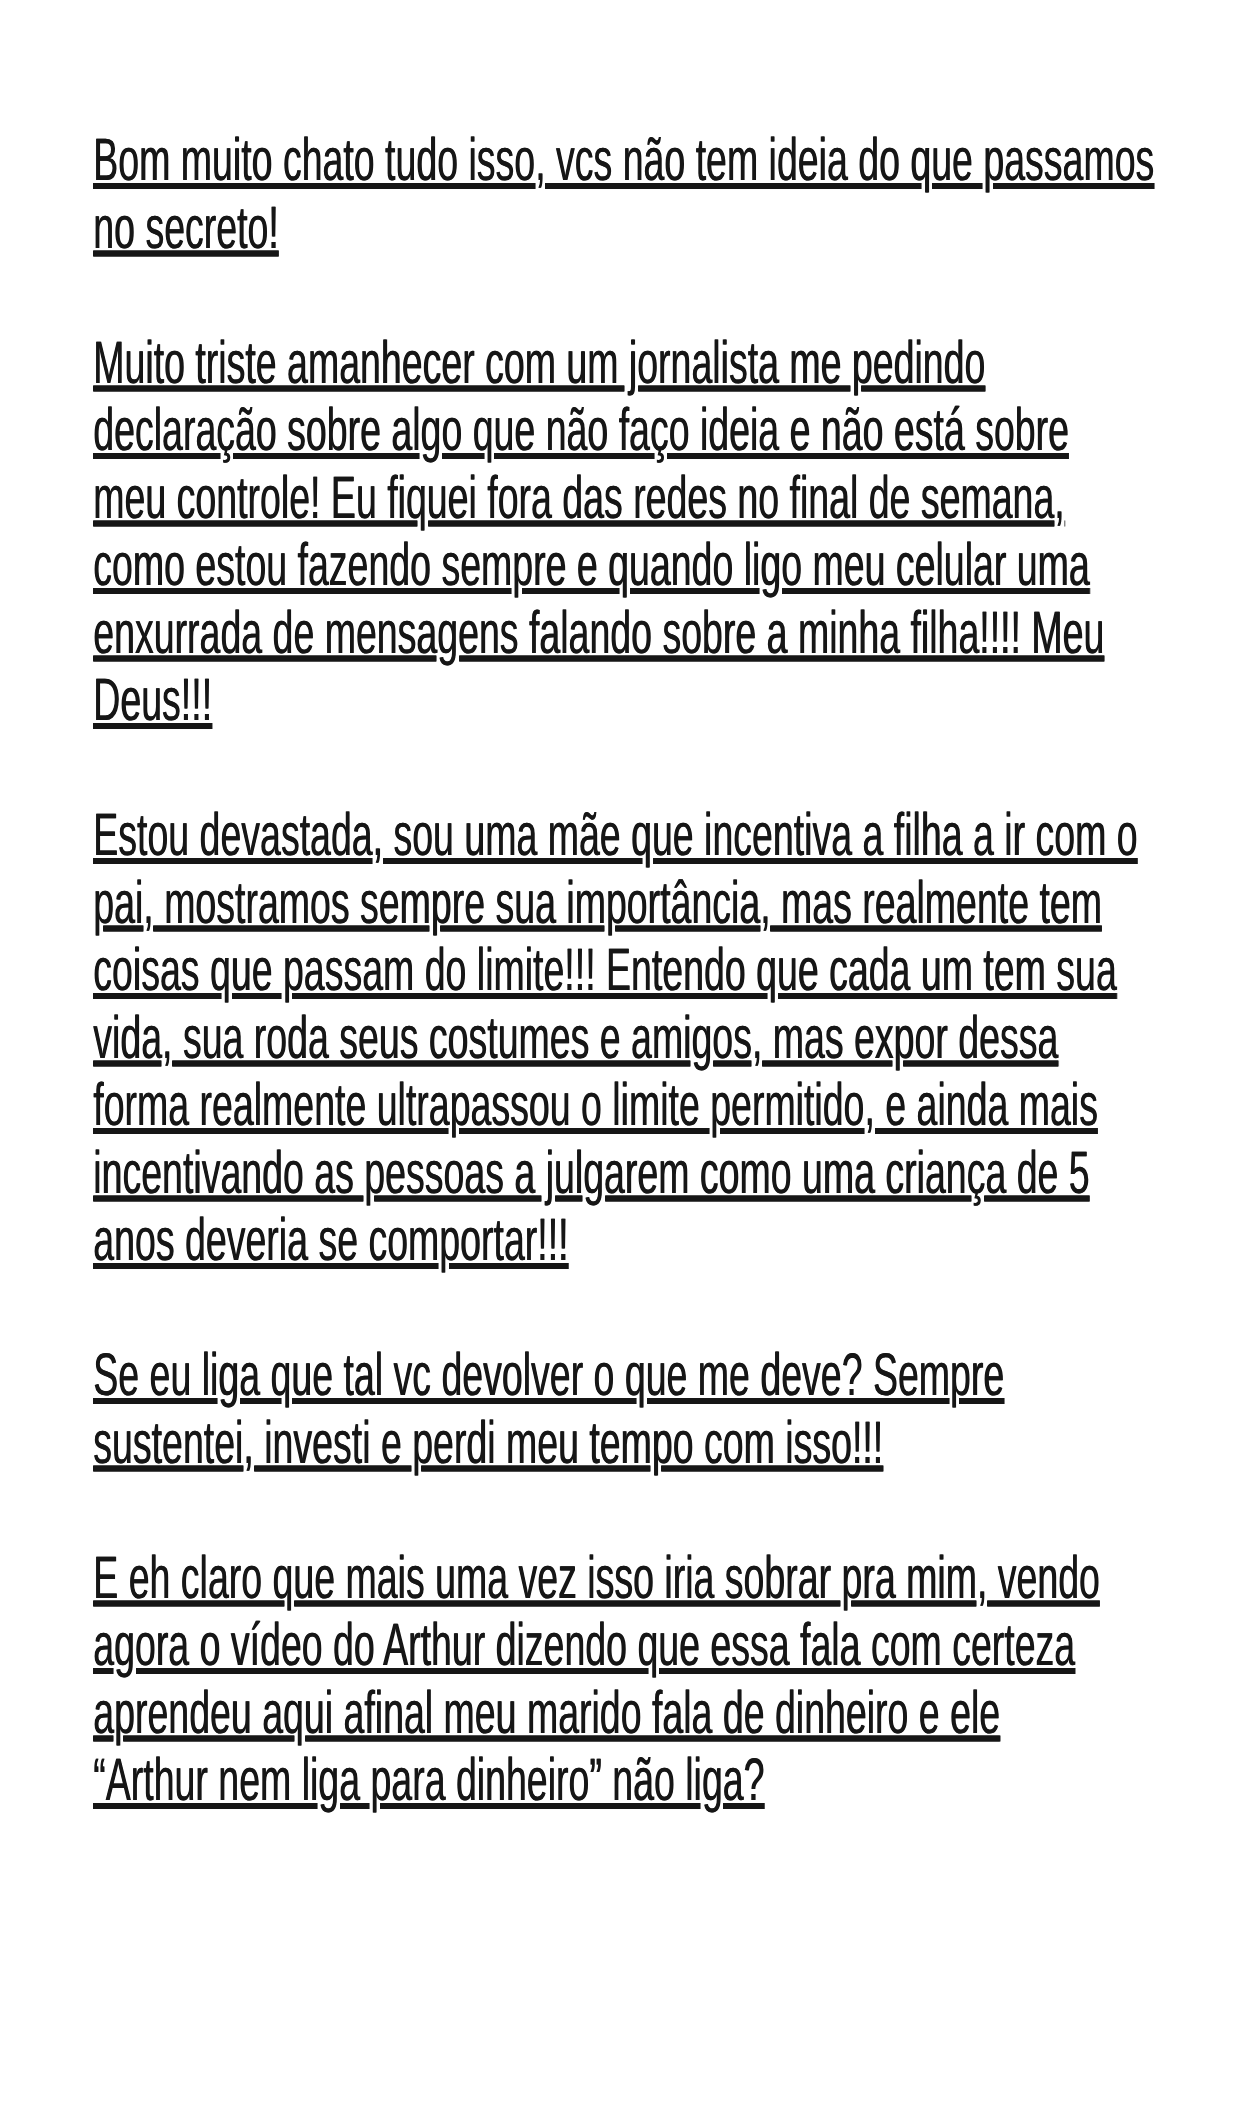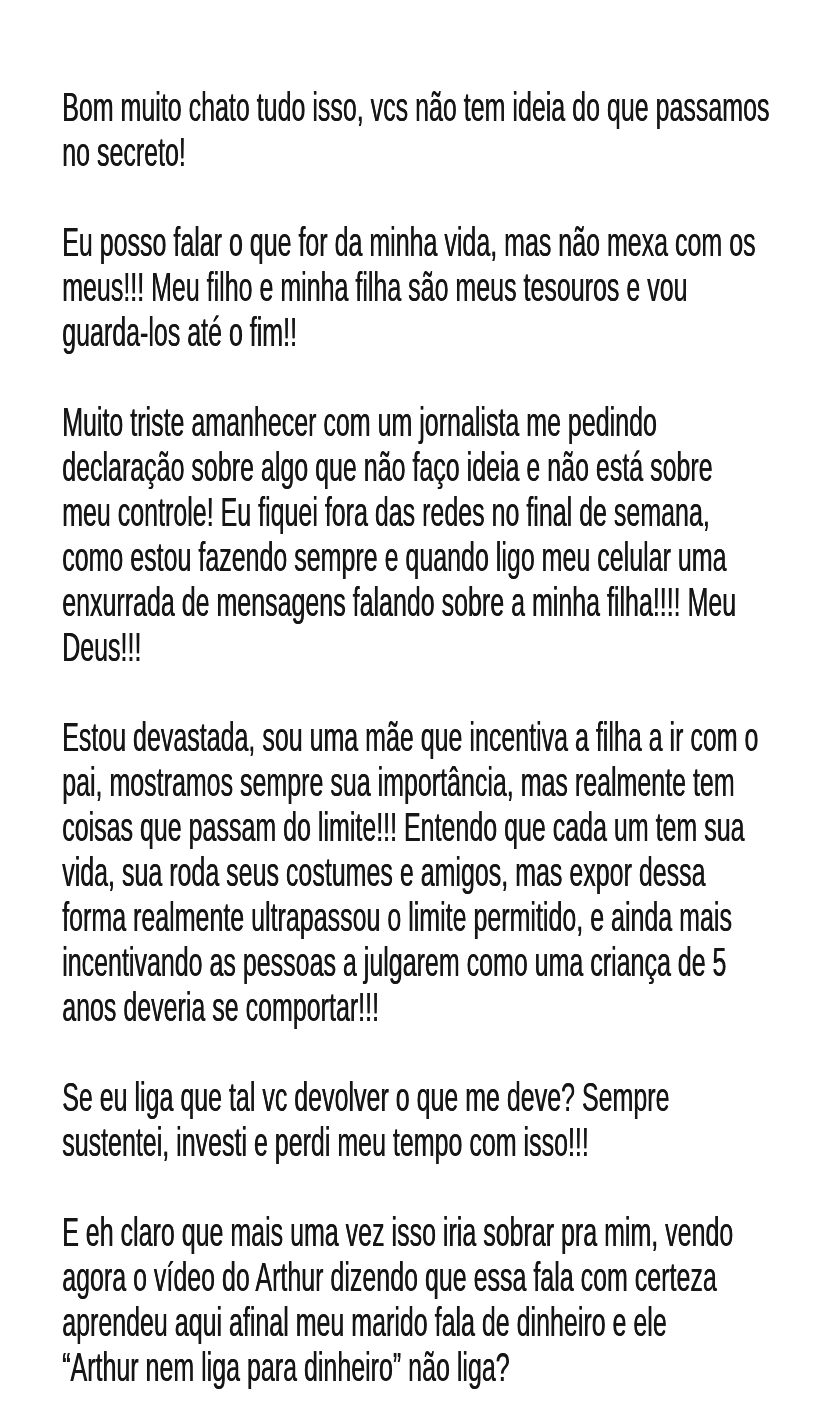--- a/index.html
+++ b/index.html
@@ -35,29 +35,24 @@
     white-space: nowrap;
     transform: scaleX(0.625);           
     transform-origin: 0 50%;
     text-shadow: 0.6px 0 currentColor;  
     letter-spacing: 0;
   }
 </style>
 </head>
 <body style="background: rgb(255, 255, 255);">
 
-<main class="text-block" id="text-block" style="color: rgb(22, 22, 22);">
+<main class="text-block" id="text-block" style="color: rgb(22, 22, 22); text-decoration: underline;">
     <div class="para">
       <div class="line">Bom muito chato tudo isso, vcs não tem ideia do que passamos</div>
       <div class="line">no secreto!</div>
-    </div>
-    <div class="para">
-      <div class="line">Eu posso falar o que for da minha vida, mas não mexa com os</div>
-      <div class="line">meus!!! Meu filho e minha filha são meus tesouros e vou</div>
-      <div class="line">guarda-los até o fim!!</div>
     </div>
     <div class="para">
       <div class="line">Muito triste amanhecer com um jornalista me pedindo</div>
       <div class="line">declaração sobre algo que não faço ideia e não está sobre</div>
       <div class="line">meu controle! Eu fiquei fora das redes no final de semana,</div>
       <div class="line">como estou fazendo sempre e quando ligo meu celular uma</div>
       <div class="line">enxurrada de mensagens falando sobre a minha filha!!!! Meu</div>
       <div class="line">Deus!!!</div>
     </div>
     <div class="para">

